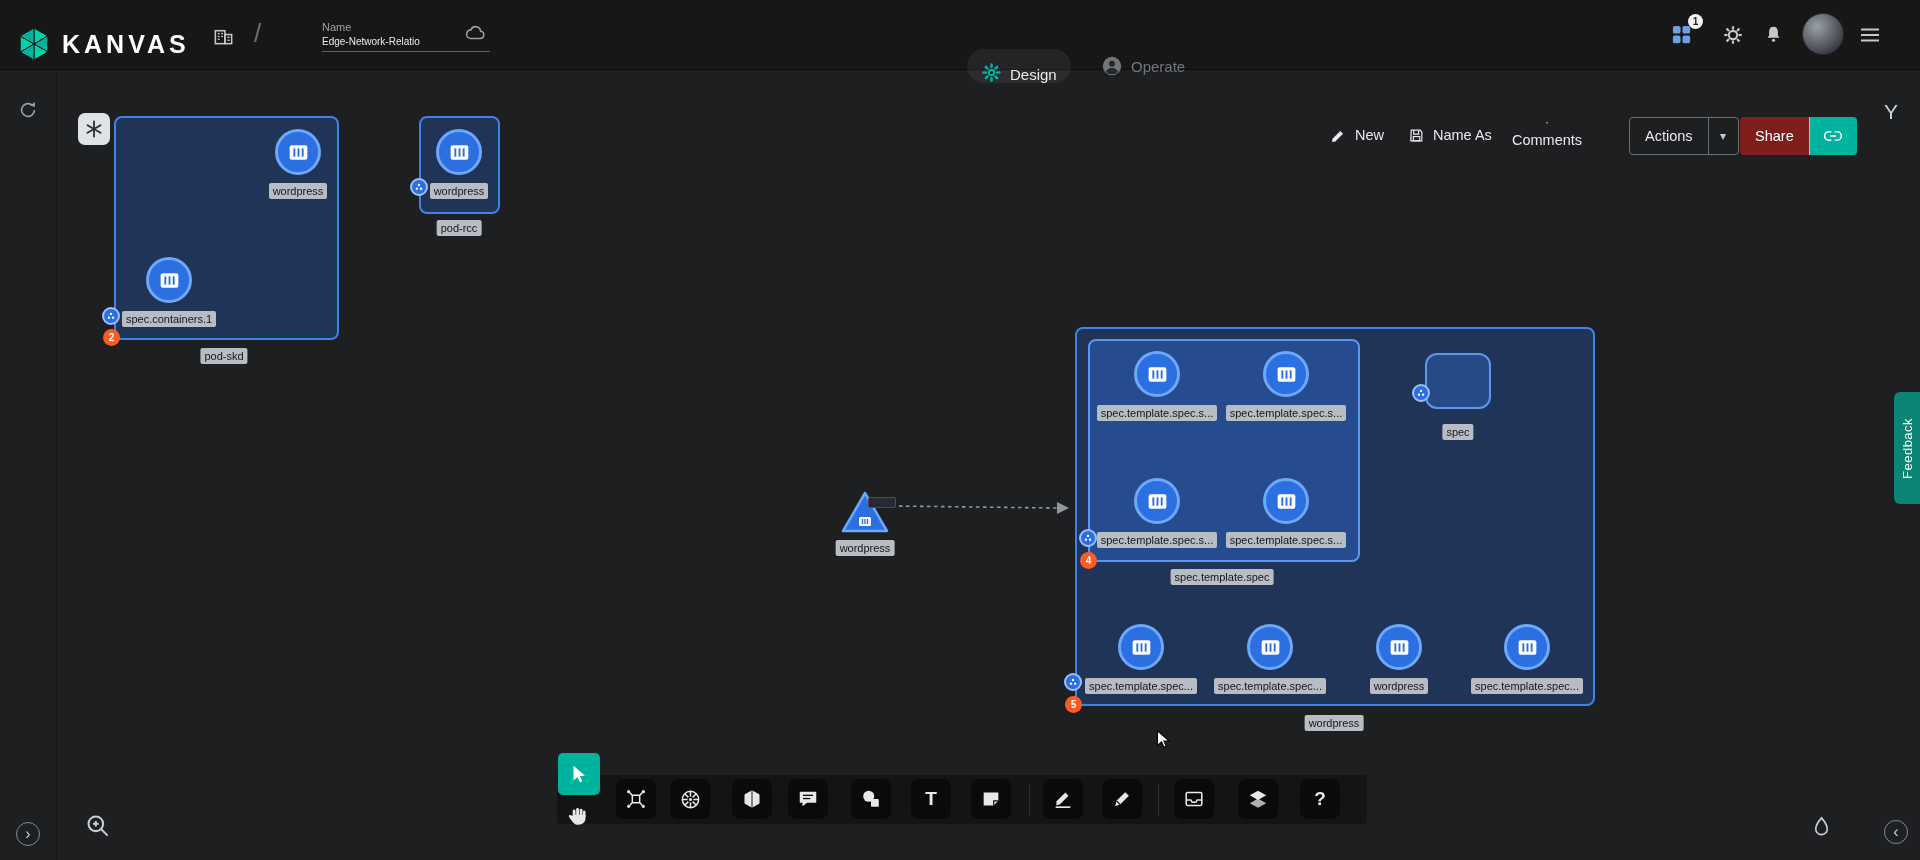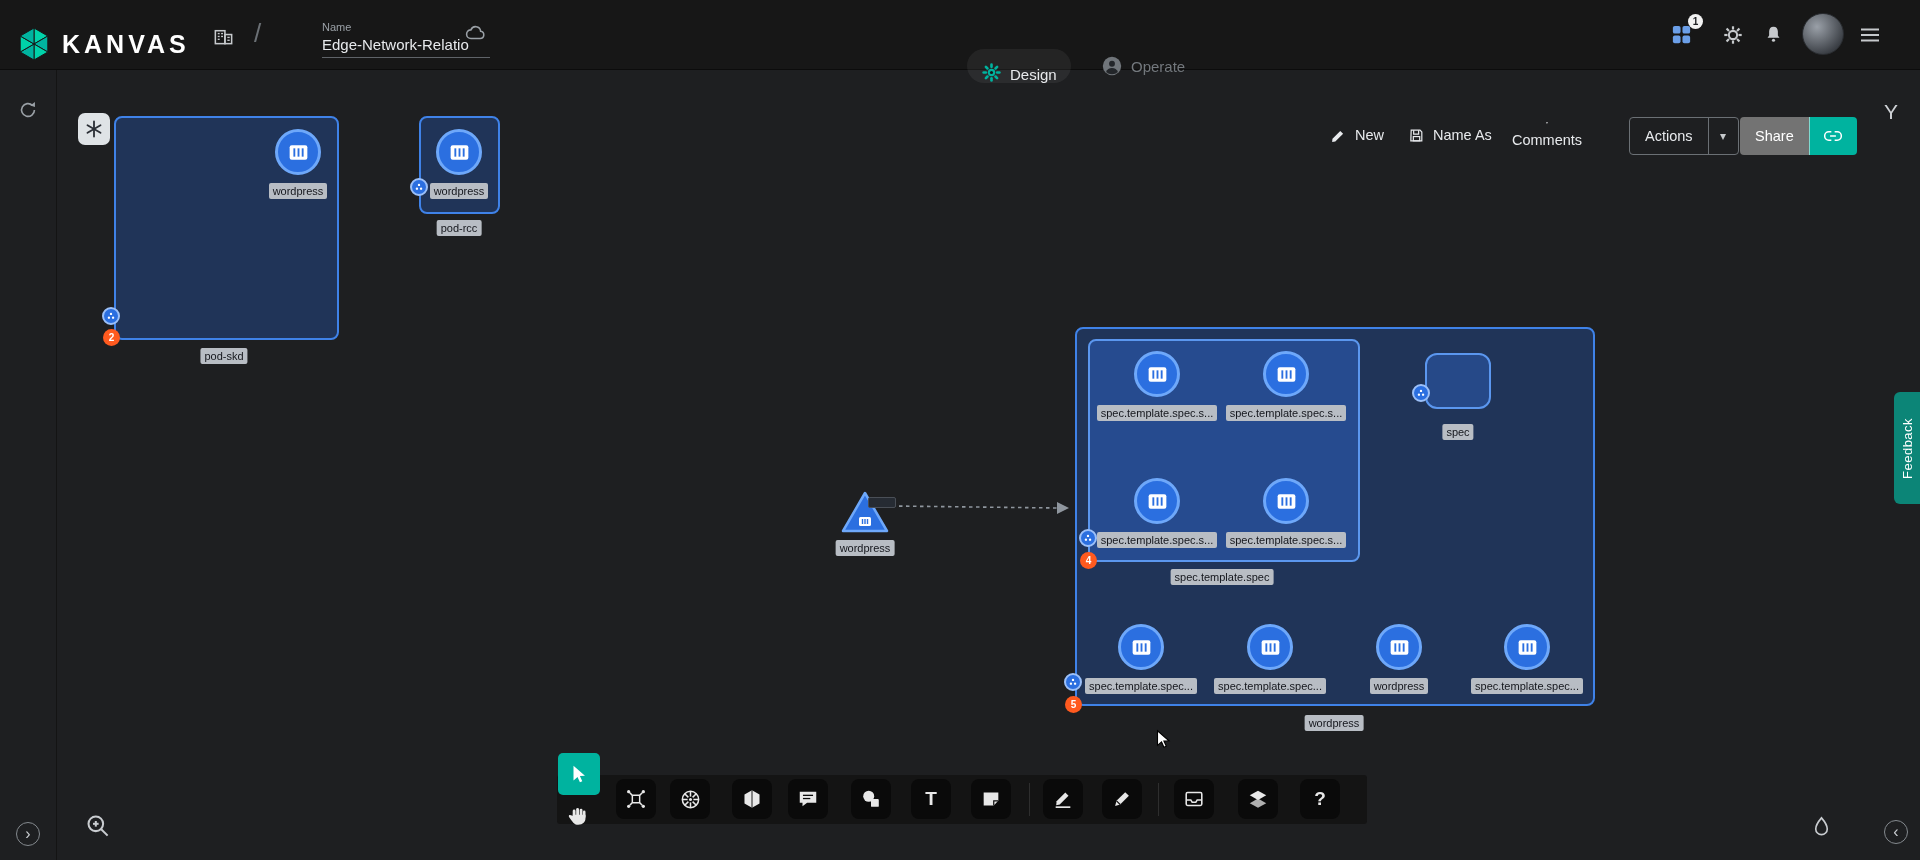--- a/index.html
+++ b/index.html
@@ -11,21 +11,21 @@
   #header { position:absolute; top:0; left:0; width:1920px; height:70px; background:#171717;
     border-bottom:1px solid #0c0c0c; z-index:30; }
   .hflex { position:absolute; display:flex; align-items:center; }
   #logo { left:16px; top:6px; gap:10px;margin-top:20px; }
   #logo-text { color:#fff; font-size:25px; font-weight:600; letter-spacing:4px; }
   #org-icon { left:212px; top:24px; }
   #slash { left:254px; top:18px; color:#6b7075; font-size:26px; font-weight:300; }
   #name-block { position:absolute; left:286px; top:21px;margin-left:36px; }
   #name-label { color:#9aa0a6; font-size:11px; }
   #name-input { display:block; margin-top:3px; width:168px; background:transparent; border:none;
-    border-bottom:1px solid #5f6368; color:#e8eaed; font-size:15px; padding-bottom:4px; outline:none;
+    border-bottom:1px solid #5f6368; color:#e8eaed; font-size:10px; padding-bottom:4px; outline:none;
     font-family:"Liberation Sans", sans-serif; }
   #cloud-icon { left:462px; top:22px; }
 
   .tab { position:absolute; top:49px; height:34px; display:flex; align-items:center; gap:8px;
     padding:0 14px; border-radius:17px; z-index:31; }
   .tab.active { background:rgba(255,255,255,0.06);align-items:flex-end; }
   .tab .tlabel { font-size:15px; }
   .tab.active .tlabel { color:#e8eaed; }
   .tab.inactive .tlabel { color:#73787d; }
 
@@ -48,21 +48,21 @@
   
   .tbtn { position:absolute; top:122px; height:26px; display:flex; align-items:center; gap:8px;
     color:#e8eaed; font-size:14.5px; z-index:25; }
   #actions-btn { position:absolute; left:1629px; top:117px; height:38px; display:flex; z-index:25;
     border:1px solid #6b7075; border-radius:4px; color:#e8eaed;justify-content:center; }
   #actions-btn .main { padding:0 15px; display:flex; align-items:center; font-size:14.5px; }
   #actions-btn .arrow { width:30px; border-left:1px solid #6b7075; display:flex; align-items:center;
     justify-content:center; font-size:12px; color:#c6c9cc; }
   #share-btn { position:absolute; left:1740px; top:117px; height:38px; display:flex; border-radius:4px;
     overflow:hidden; z-index:25; }
-  #share-btn .txt { background:#737373; color:#fff; font-size:14.5px; display:flex; align-items:center;
+  #share-btn .txt { background:#7f1d1d; color:#fff; font-size:14.5px; display:flex; align-items:center;
     padding:0 15px; }
   #share-btn .lnk { background:#00B39F; border-left:1px solid rgba(255,255,255,0.5); width:48px;
     display:flex; align-items:center; justify-content:center; }
   #y-logo { position:absolute; left:1884px; top:100px; color:#cfd2d6; font-size:21px; z-index:25; }
   #feedback-tab { position:absolute; right:0; top:392px; width:26px; height:112px; background:#0C8577;
     color:#fff; font-size:13px; letter-spacing:0.5px; border-radius:0 6px 6px 0;
     writing-mode:vertical-rl; transform:rotate(180deg); display:flex; align-items:center;
     justify-content:center; z-index:25; }
 
   
@@ -311,20 +311,33 @@
           <rect x="3.5" y="5" width="17" height="14" rx="2" fill="#fff"></rect>
       <g stroke="#2B6FE0" stroke-width="1.8">
             <line x1="8" y1="8" x2="8" y2="16"></line>
             <line x1="12" y1="8" x2="12" y2="16"></line>
             <line x1="16" y1="8" x2="16" y2="16"></line>
           </g>
         </svg>
     </div>
     <span class="nlabel">wordpress</span>
   </div>
+  <div class="node" style="left:169px; top:257px;">
+    <div class="ncircle">
+      <svg viewBox="0 0 24 24" width="25" height="25">
+          <rect x="3.5" y="5" width="17" height="14" rx="2" fill="#fff"></rect>
+      <g stroke="#2B6FE0" stroke-width="1.8">
+            <line x1="8" y1="8" x2="8" y2="16"></line>
+            <line x1="12" y1="8" x2="12" y2="16"></line>
+            <line x1="16" y1="8" x2="16" y2="16"></line>
+          </g>
+        </svg>
+    </div>
+    <span class="nlabel">spec.containers.1</span>
+  </div>
   <div class="mini" style="left:102px; top:307px;">
     <svg viewBox="0 0 12 12" width="10" height="10">
         <g fill="#fff">
           <circle cx="6" cy="3.5" r="1.4"></circle>
           <circle cx="3.5" cy="8" r="1.4"></circle>
           <circle cx="8.5" cy="8" r="1.4"></circle>
         </g>
       </svg>
   </div>
   <div class="obadge" style="left:103px; top:329px;">2</div>

